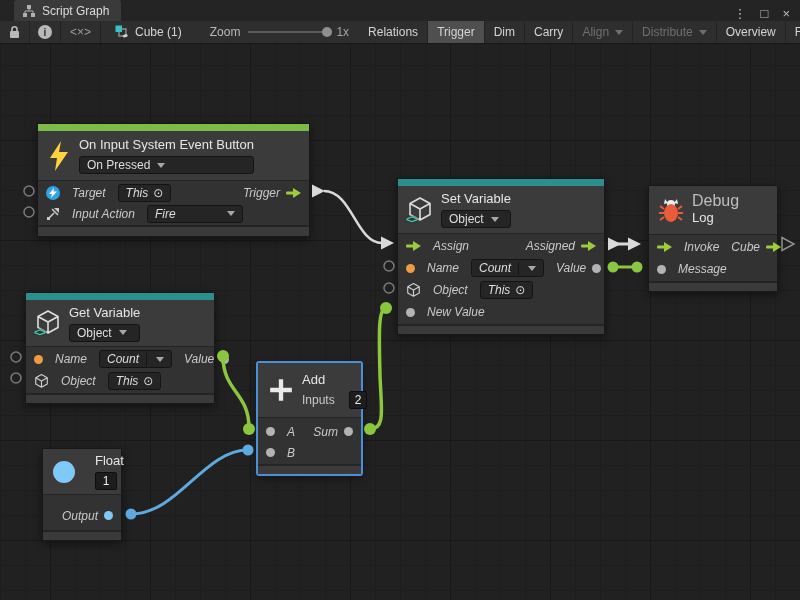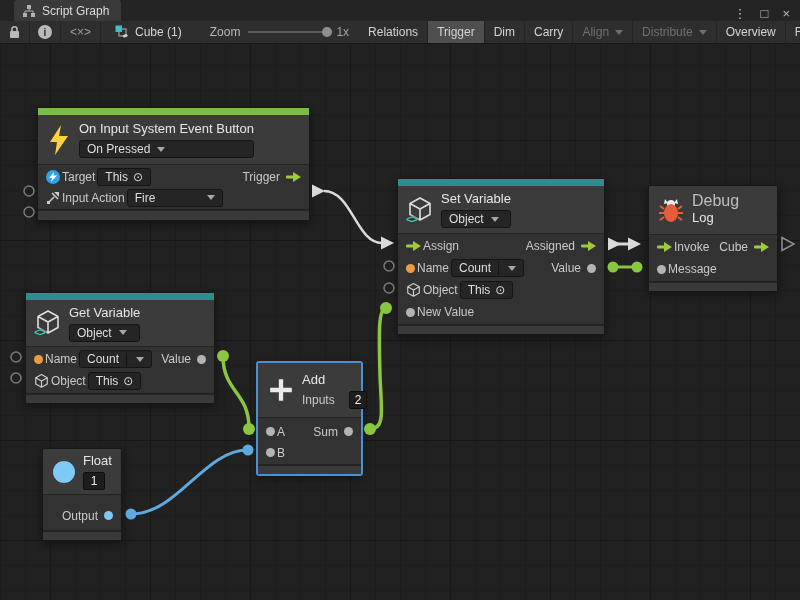--- a/index.html
+++ b/index.html
@@ -57,21 +57,21 @@
     background:#323232; box-shadow:0 3px 8px rgba(0,0,0,.45); color:#c9c9c9; }
   .cbar { height:7px; }
   .cbar.green { background:#7cbb4a; }
   .cbar.teal { background:#2b8f8f; }
   .nhead { background:#3b3b3b; display:flex; align-items:center; gap:9px;
     padding:0 10px; }
   .ntitle { font-size:13px; color:#e6e6e6; line-height:16px; }
   .nsub { font-size:16px; color:#bdbdbd; line-height:13px; }
   .nbody { background:#323232; border-top:1px solid #242424; padding:1px 0; }
   .nfoot { background:#3a3a3a; border-top:2px solid #242424; }
-  .row { display:flex; align-items:center; gap:2px; padding:0 8px; }
+  .row { display:flex; align-items:center; gap:12px; padding:0 8px;font-style:italic; }
   .lbl { font-size:12px; color:#c9c9c9; white-space:nowrap; }
   .right { margin-left:auto; display:flex; align-items:center; gap:6px; }
   .dot { width:9px; height:9px; border-radius:50%; background:#b3b3b3; flex:none; }
   .dot.orange { background:#ef9b42; }
   .dot.blue { background:#7ec9f5; }
   .pill, .dd { display:inline-flex; align-items:center; background:#252525;
     border:1px solid #141414; border-radius:3px; padding:1px 7px;
     color:#dedede; font-size:12px; gap:5px; white-space:nowrap; }
   .dd .ddarrow { margin-left:2px; border-top-color:#a8a8a8; }
   .dd .ddsep { width:1px; height:13px; background:#141414; margin:0 2px; }
@@ -171,21 +171,21 @@
           <span>Overview</span>
         </div>
       <div class="tbtn" style="border-right:none;">
           <span>Full Screen</span>
         </div>
     </div>
   </div>
 
   <div class="canvas"></div>
 
-  <div class="node" style="left:37px;top:107px;width:273px;">
+  <div class="node" style="left:37px;top:123px;width:273px;">
     <div class="cbar green"></div>
     <div class="nhead" style="height:49px;">
       <svg class="fa" width="22" height="30" viewBox="0 0 22 30">
         <polygon points="13,0 2,17 9,17 7,30 20,11 11,11" fill="#ffd23e"></polygon>
       </svg>
       <div class="hcol">
         <span class="ntitle">On Input System Event Button</span>
         <span class="dd">
           <span>On Pressed</span>
             <span class="ddarrow"></span>
@@ -397,21 +397,21 @@
       </div>
       <div class="row" style="height:21px;">
         <span class="dot"></span>
         <span class="lbl">B</span>
       </div>
     </div>
     <div class="nfoot" style="height:10px;"></div>
   </div>
 
   <div class="node" style="left:42px;top:448px;width:80px;">
-    <div class="nhead" style="height:45px;gap:8px;">
+    <div class="nhead" style="height:45px;gap:20px;">
       <span class="circle-icon"></span>
       <div class="hcol">
         <span class="ntitle">Float</span>
         <span class="valuebox" style="width:22px;text-align:center;">1</span>
       </div>
     </div>
     <div class="nbody" style="padding:10px 0 4px 0;">
       <div class="row" style="height:21px;">
         <span class="right">
           <span class="lbl">Output</span>

